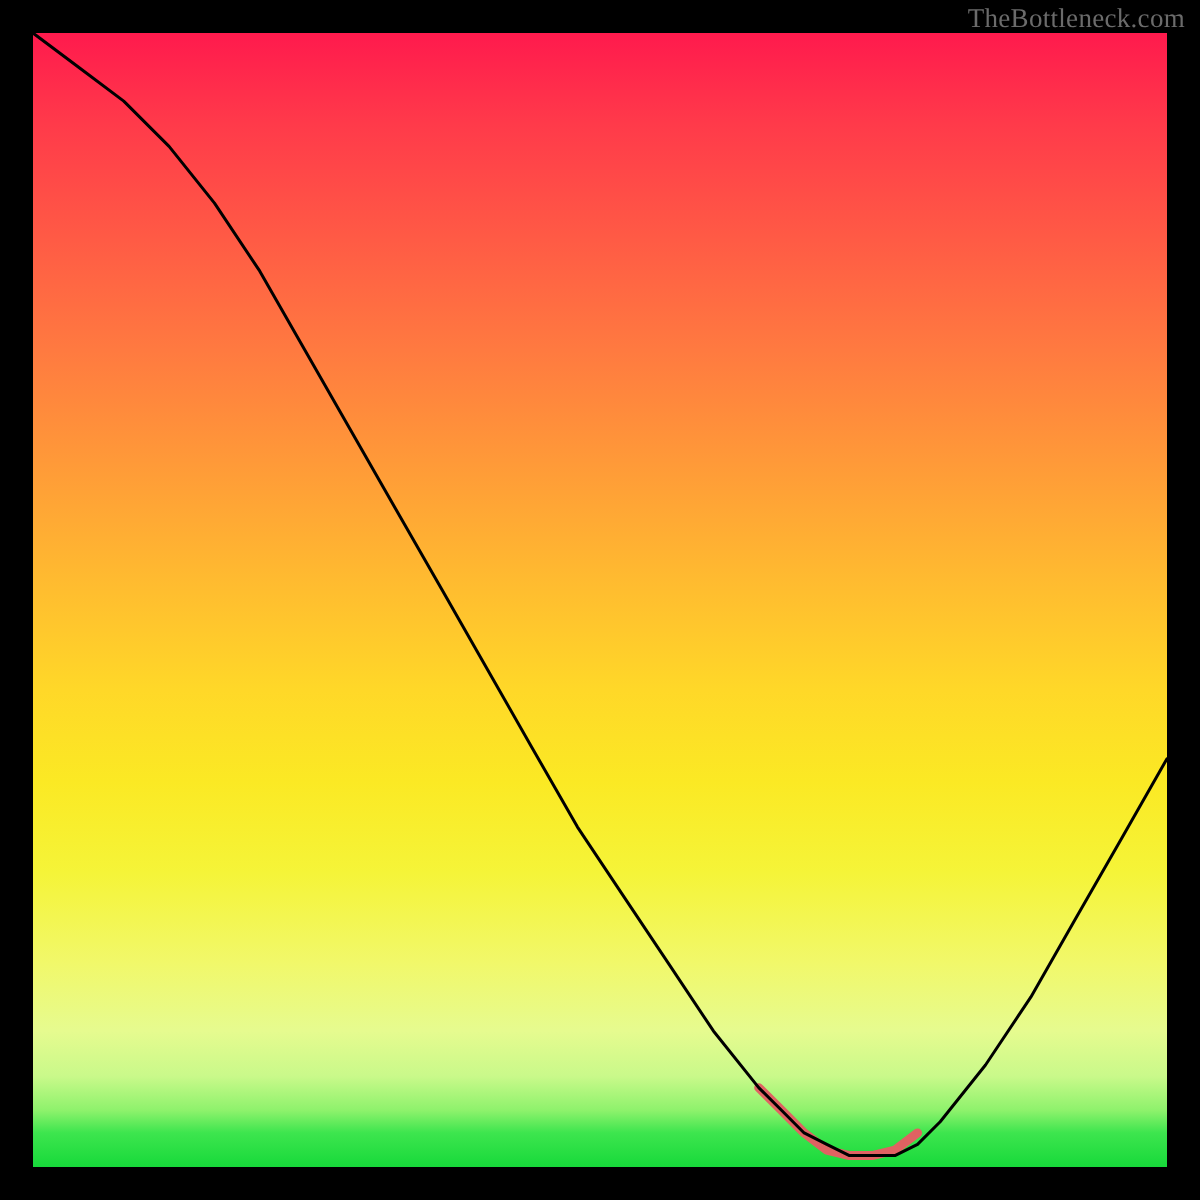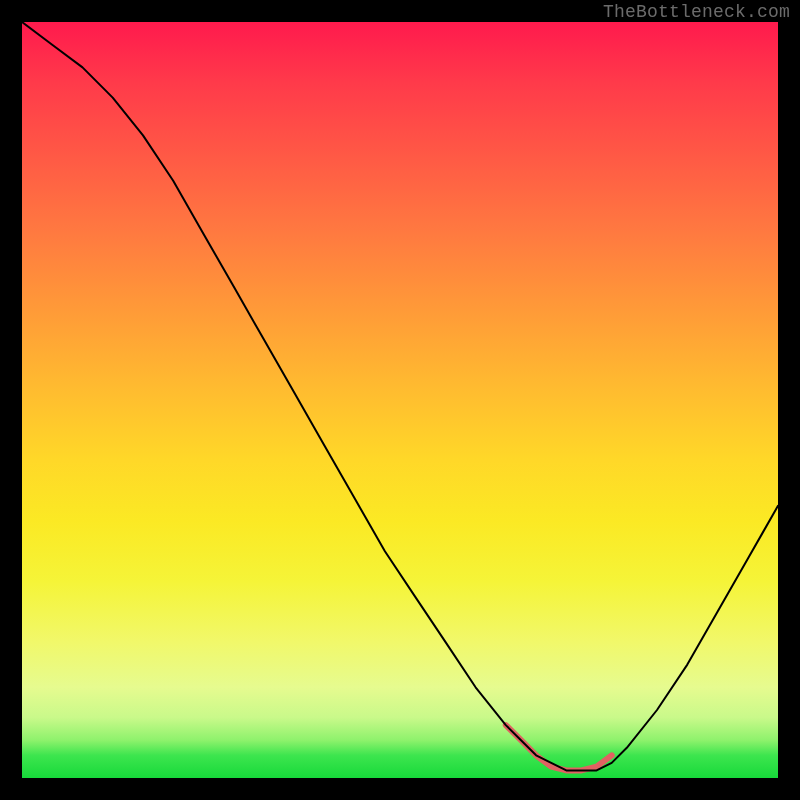--- a/index.html
+++ b/index.html
@@ -52,21 +52,21 @@
   svg.curve {
     position: absolute;
     left: 0; top: 0;
     width: 756px;
     height: 756px;
   }
   .watermark {
     position: absolute;
     top: 2px;
     right: 10px;
-    font-family: Liberation Mono, monospace;
+    font-family: Liberation Serif, serif;
     font-size: 18px;
     color: #6b6b6b;
     letter-spacing: 0.2px;
     user-select: none;
     margin-left: 29px;
   }
 </style>
 </head>
 <body>
 

